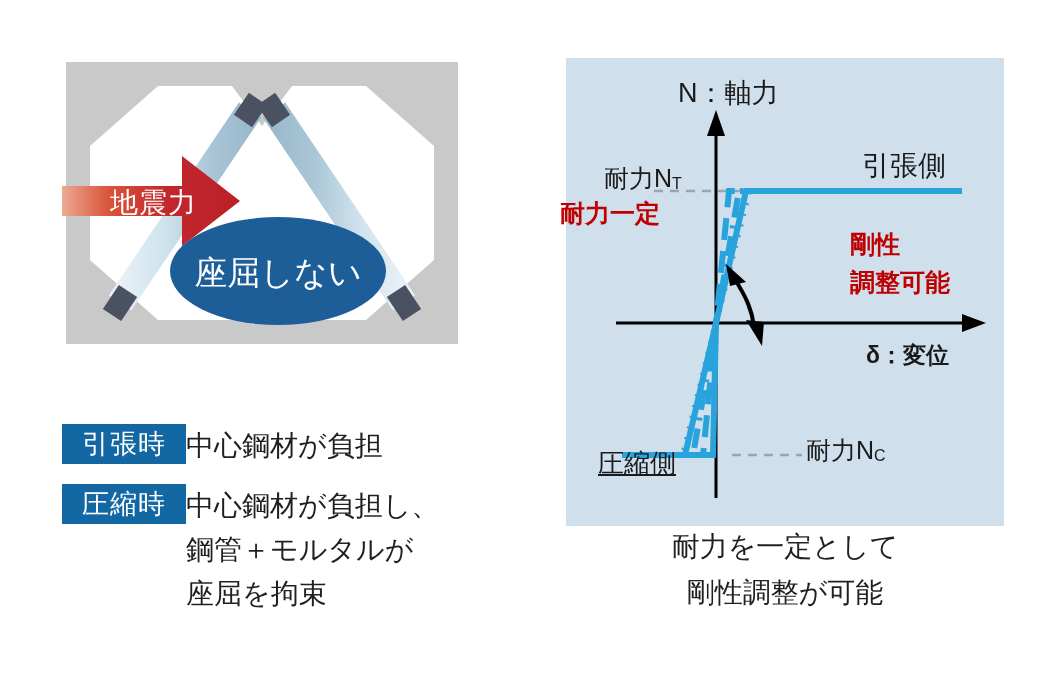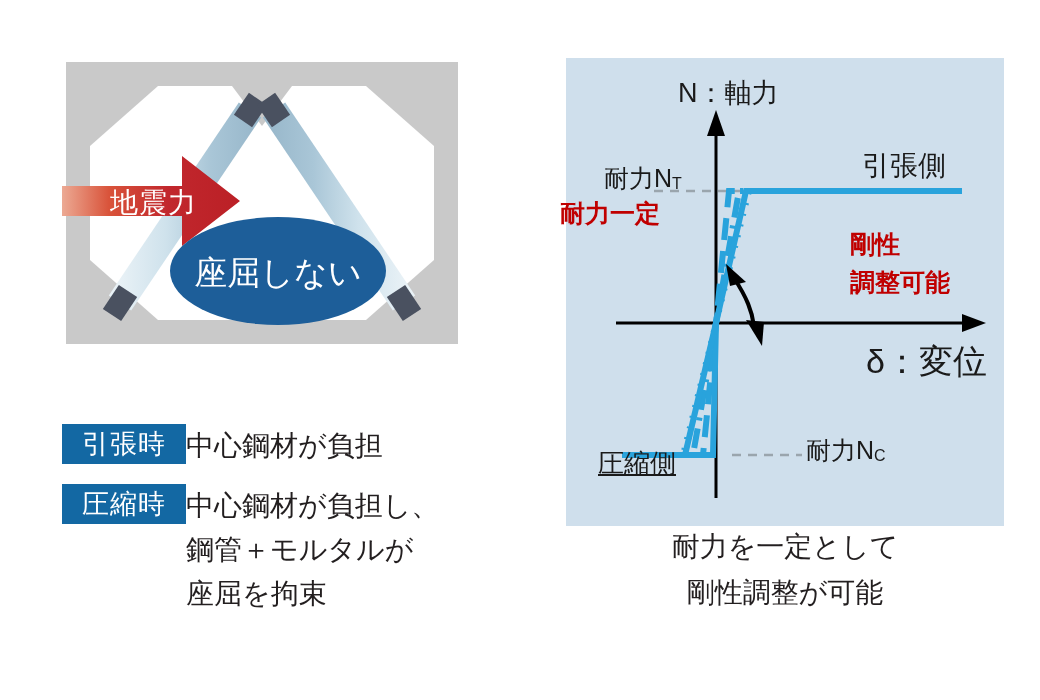--- a/index.html
+++ b/index.html
@@ -180,21 +180,21 @@
         <g>
           <path d="M 168,220 C 181,240 186,253 188,268" fill="none" stroke="#000" stroke-width="4"></path>
           <polygon points="160,206 180,224 164,228" fill="#000"></polygon>
           <polygon points="196,288 180,262 198,264" fill="#000"></polygon>
         </g>
       </svg>
 
       
       <div class="lbl" style="left:112px;top:22px;font-size:27px;">N：軸力</div>
 
-      <div class="lbl" style="left:300px;top:286px;font-size:34px;">δ：変位</div>
+      <div class="lbl" style="left:300px;top:286px;font-size:23px;font-weight:bold;">δ：変位</div>
 
       <div class="lbl" style="left:296px;top:94px;font-size:28px;">引張側</div>
 
       <div class="lbl" style="left:32px;top:392px;font-size:26px;text-decoration:underline;">圧縮側</div>
 
       <div class="lbl" style="left:-6px;top:108px;margin-left:44px;">
         <span>耐力N</span><span class="sub">T</span>
       </div>
 
       <div class="lbl red" style="left:-6px;top:143px;">耐力一定</div>

